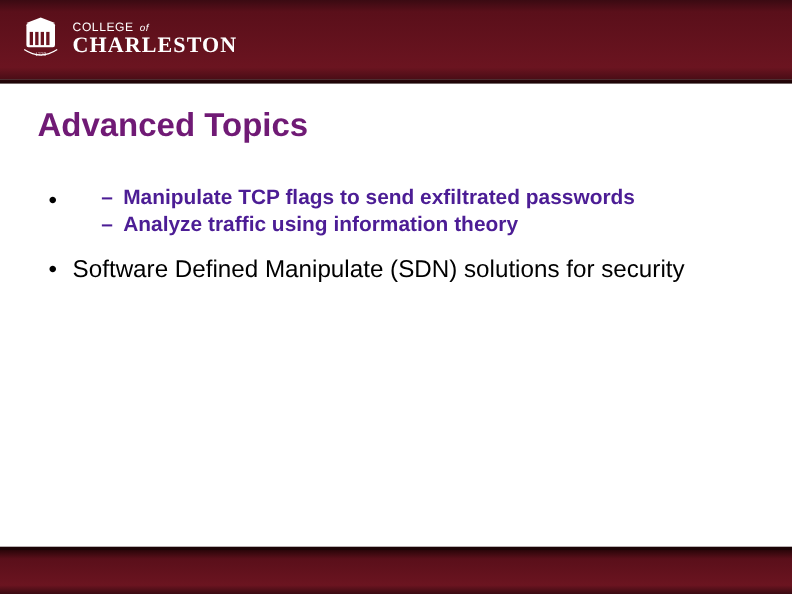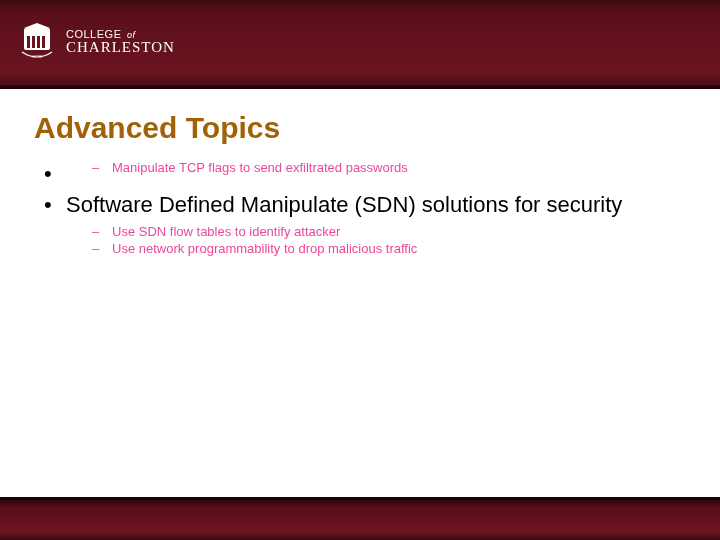--- a/index.html
+++ b/index.html
@@ -1,19 +1,19 @@
 <!DOCTYPE html>
 <html><head>
 <meta charset="utf-8">
 <style>
   * { margin: 0; padding: 0; box-sizing: border-box; }
   html, body { width: 720px; height: 540px; font-family: Arial, Helvetica, sans-serif; background: #fff; overflow: hidden; }
   .slide { width: 720px; height: 540px; display: flex; flex-direction: column; }
   .header {
-    height: 85px;
+    height: 72px;
     background: linear-gradient(to bottom, #3a0a12 0%, #5a0f1a 15%, #6b1420 85%, #4a0d16 100%);
     display: flex;
     align-items: center;
     padding-left: 18px;
     position: relative;
   }
   .header::after {
     content: "";
     position: absolute;
     left: 0; right: 0; bottom: -4px;
@@ -22,28 +22,28 @@
   }
   .logo-wrap { display: flex; align-items: center; gap: 10px; }
   .crest {
     width: 38px; height: 42px;
     display: flex; flex-direction: column; align-items: center; justify-content: center;
   }
   .crest svg { display: block; }
   .wordmark { color: #fff; line-height: 1.05; letter-spacing: 0.5px; }
   .wordmark .line1 { font-size: 11px; font-weight: 400; }
   .wordmark .line1 .of { font-style: italic; font-size: 9px; margin-left: 2px; }
-  .wordmark .line2 { font-size: 15px; font-weight: 400; letter-spacing: 1px; font-family: Georgia, 'Times New Roman', serif; }
+  .wordmark .line2 { font-size: 20px; font-weight: 700; letter-spacing: 1px; font-family: Georgia, 'Times New Roman', serif; }
   .content { flex: 1; padding: 26px 34px 0 34px; }
-  .title { font-size: 30px; font-weight: 700; color: #a16207; margin-bottom: 15px; }
+  .title { font-size: 30px; font-weight: 700; color: #701a75; margin-bottom: 36px; }
   ul.level1 { list-style: none; padding-left: 10px; }
   ul.level1 > li { position: relative; padding-left: 22px; font-size: 22px; color: #000; margin-bottom: 4px; line-height: 1.25; }
   ul.level1 > li::before { content: "•"; position: absolute; left: 0; top: 0; }
   ul.level2 { list-style: none; padding-left: 26px; margin-top: 6px; margin-bottom: 14px; }
-  ul.level2 > li { position: relative; padding-left: 20px; font-size: 13px; color: #ec4899; line-height: 1.3; }
+  ul.level2 > li { position: relative; padding-left: 20px; font-size: 19px; color: #4c1d95; line-height: 1.3; font-weight: bold; }
   ul.level2 > li::before { content: "–"; position: absolute; left: 0; top: 0; }
   .footer {
     height: 40px;
     background: linear-gradient(to bottom, #2a0509 0%, #5a0f1a 20%, #6b1420 80%, #3a0a12 100%);
     position: relative;
   }
   .footer::before {
     content: "";
     position: absolute; left: 0; right: 0; top: -3px; height: 3px;
     background: #1a0305;
@@ -76,26 +76,23 @@
       </div>
     </div>
   </div>
 
   <div class="content">
     <h1 class="title">Advanced Topics</h1>
     <ul class="level1">
       <li>
         <ul class="level2">
           <li><span>Manipulate TCP flags to send exfiltrated passwords</span></li>
+          <li><span>Analyze traffic using information theory</span></li>
         </ul>
       </li>
       <li>
         <span>Software Defined Manipulate (SDN) solutions for security</span>
-        <ul class="level2">
-          <li><span>Use SDN flow tables to identify attacker</span></li>
-          <li><span>Use network programmability to drop malicious traffic</span></li>
-        </ul>
       </li>
     </ul>
   </div>
 
   <div class="footer"></div>
 </div>
 
 </body></html>

